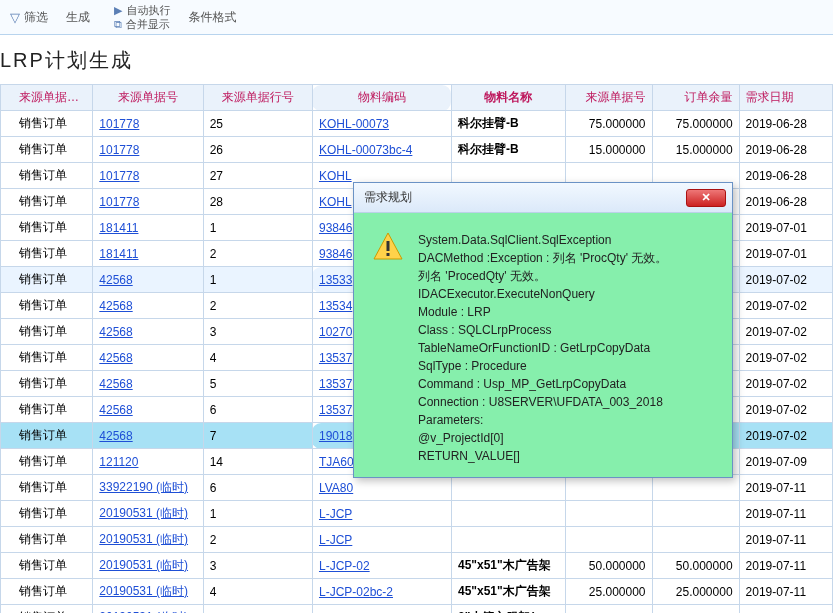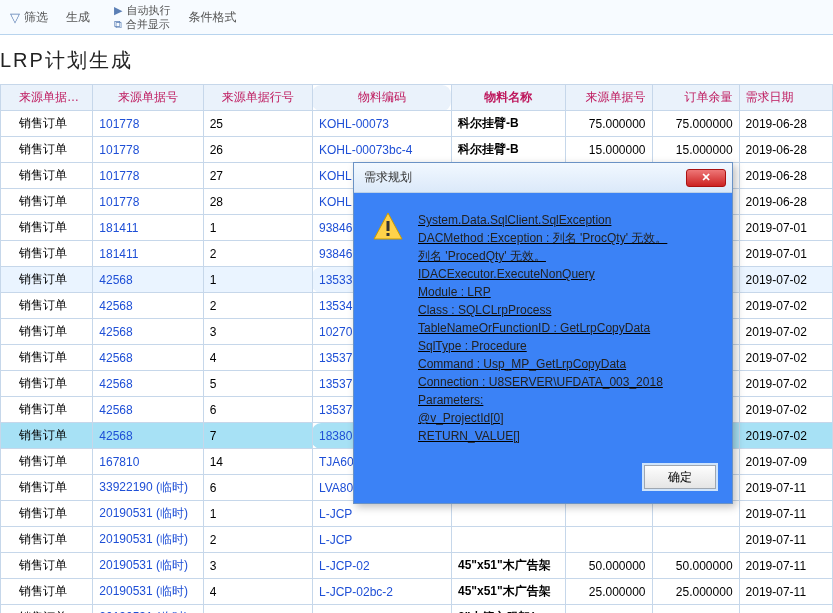--- a/index.html
+++ b/index.html
@@ -18,26 +18,26 @@
 tr.alt td { background: #eaf4ff; }
 tr.sel td { background: #a7e1f5; }
 .c0 { width: 87px; text-align: center; padding-left: 18px; text-align: left; }
 .c1 { width: 104px; }
 .c2 { width: 103px; }
 .c3 { width: 131px; border-radius: 9px; }
 .c4 { width: 107px; font-weight: bold; }
 .c5 { width: 82px; text-align: right; }
 .c6 { width: 82px; text-align: right; }
 .c7 { width: 88px; text-align: left; }
-.link { color: #1e4fd6; cursor: pointer; }
-.dialog { position: absolute; left: 353px; top: 162px; width: 380px; border: 1px solid #6a92c5; background: #3b82f6; box-shadow: 3px 3px 8px rgba(0,0,0,0.25); }
+.link { color: #1e4fd6; text-decoration: underline; cursor: pointer; }
+.dialog { position: absolute; left: 353px; top: 182px; width: 380px; border: 1px solid #6a92c5; background: #86efac; box-shadow: 3px 3px 8px rgba(0,0,0,0.25); }
 .dlg-titlebar { height: 30px; background: linear-gradient(#f2f8ff,#dbe9f9); border-bottom: 1px solid #bcd1e8; display: flex; align-items: center; padding: 0 6px 0 10px; font-size: 12px; color: #333; }
 .dlg-titlebar .title { flex: 1; }
 .close-btn { width: 40px; height: 18px; background: linear-gradient(#e77,#c22); border: 1px solid #a11; border-radius: 3px; display: flex; align-items: center; justify-content: center; color: #fff; font-size: 11px; cursor: pointer; font-weight: bold; }
-.dlg-body { padding: 18px 16px 12px 18px; display: flex; text-decoration: underline; }
+.dlg-body { padding: 18px 16px 12px 18px; display: flex; }
 .warn-icon { width: 32px; height: 32px; margin-right: 14px; flex-shrink: 0; }
 .warn-icon svg { width: 32px; height: 32px; }
 .msg { font-size: 12px; line-height: 18px; color: #222; word-break: break-all; }
 .dlg-footer { display: flex; justify-content: flex-end; padding: 8px 16px 14px; }
 .ok-btn { width: 72px; height: 24px; background: linear-gradient(#fdfdfd,#e5e5e5); border: 1px solid #9fa7b1; font-size: 12px; cursor: pointer; box-shadow: 0 0 0 2px #cfe4fb; }
 </style>
 </head>
 <body>
 
 <div class="toolbar">
@@ -196,29 +196,29 @@
         <td class="c3"><span class="link">13537</span></td>
         <td class="c4"></td>
         <td class="c5"></td>
         <td class="c6"></td>
         <td class="c7">2019-07-02</td>
       </tr>
       <tr class="sel">
         <td class="c0">销售订单</td>
         <td class="c1"><span class="link">42568</span></td>
         <td class="c2">7</td>
-        <td class="c3"><span class="link">18380</span></td>
-        <td class="c4"></td>
-        <td class="c5"></td>
-        <td class="c6"></td>
-        <td class="c7">2019-07-02</td>
-      </tr>
-      <tr>
-        <td class="c0">销售订单</td>
-        <td class="c1"><span class="link">167810</span></td>
+        <td class="c3"><span class="link">19018</span></td>
+        <td class="c4"></td>
+        <td class="c5"></td>
+        <td class="c6"></td>
+        <td class="c7">2019-07-02</td>
+      </tr>
+      <tr>
+        <td class="c0">销售订单</td>
+        <td class="c1"><span class="link">121120</span></td>
         <td class="c2">14</td>
         <td class="c3"><span class="link">TJA60</span></td>
         <td class="c4"></td>
         <td class="c5"></td>
         <td class="c6"></td>
         <td class="c7">2019-07-09</td>
       </tr>
       <tr>
         <td class="c0">销售订单</td>
         <td class="c1"><span class="link">33922190 (临时)</span></td>
@@ -292,16 +292,13 @@
   <div class="dlg-body">
     <div class="warn-icon">
       <svg viewBox="0 0 32 32">
           <polygon points="16,2 30,28 2,28" fill="#ffd24a" stroke="#c99a00" stroke-width="1"></polygon>
           <rect x="14.5" y="10" width="3" height="10" fill="#333"></rect>
           <rect x="14.5" y="22" width="3" height="3" fill="#333"></rect>
         </svg>
     </div>
     <div class="msg" id="msg">System.Data.SqlClient.SqlException<br>DACMethod :Exception : 列名 'ProcQty' 无效。<br>列名 'ProcedQty' 无效。<br> IDACExecutor.ExecuteNonQuery<br>Module : LRP<br>Class : SQLCLrpProcess<br>TableNameOrFunctionID : GetLrpCopyData<br>SqlType : Procedure<br>Command : Usp_MP_GetLrpCopyData<br>Connection : U8SERVER\UFDATA_003_2018<br>Parameters:<br>@v_ProjectId[0]<br>RETURN_VALUE[]</div>
   </div>
-  <div class="dlg-footer">
-    <button class="ok-btn">确定</button>
-  </div>
 </div>
 
 </body></html>

